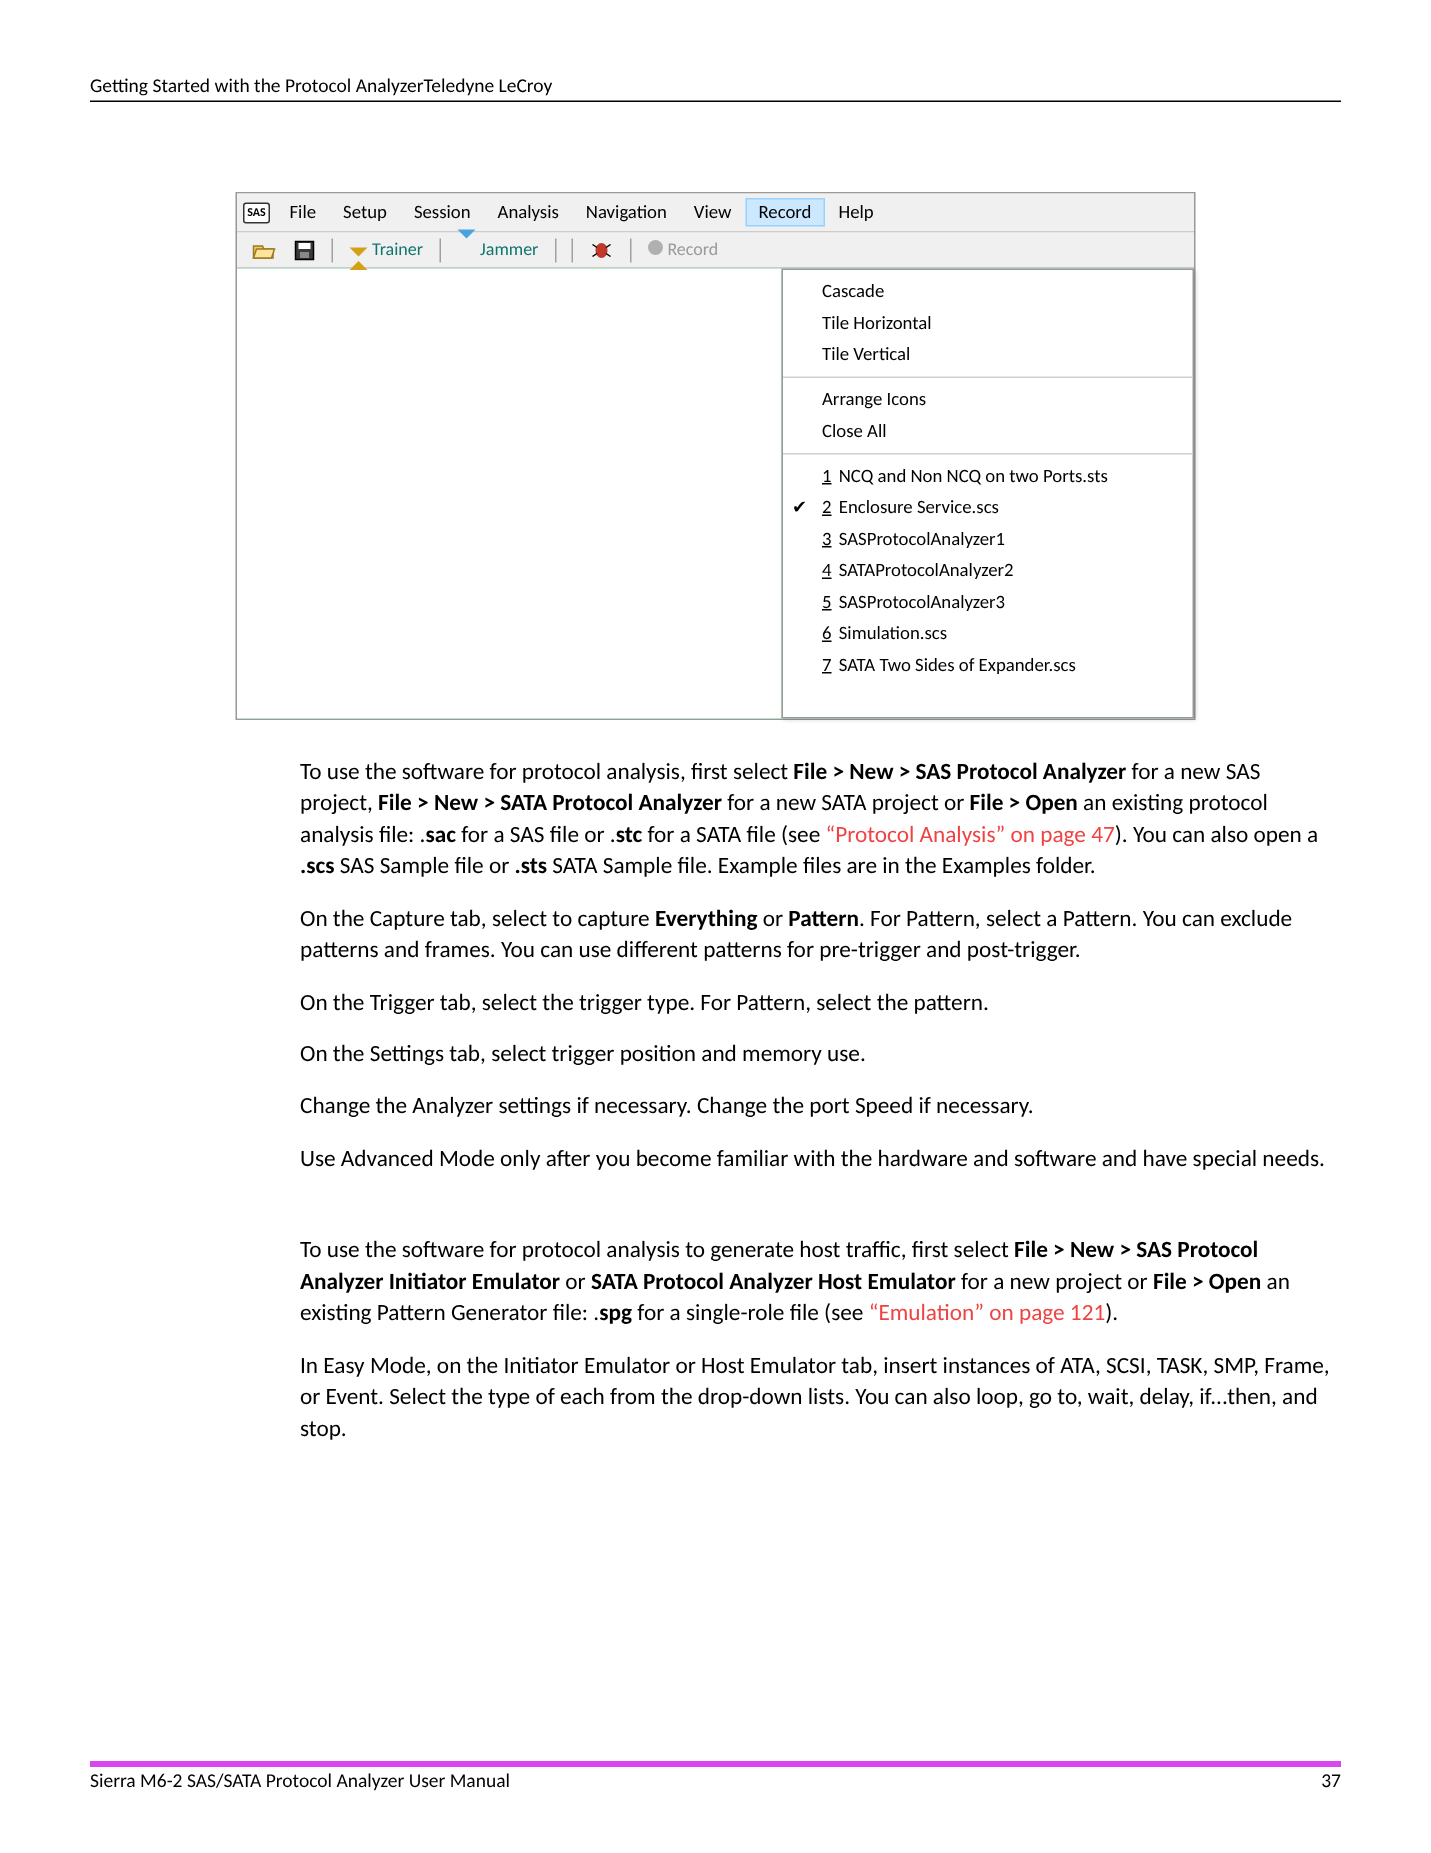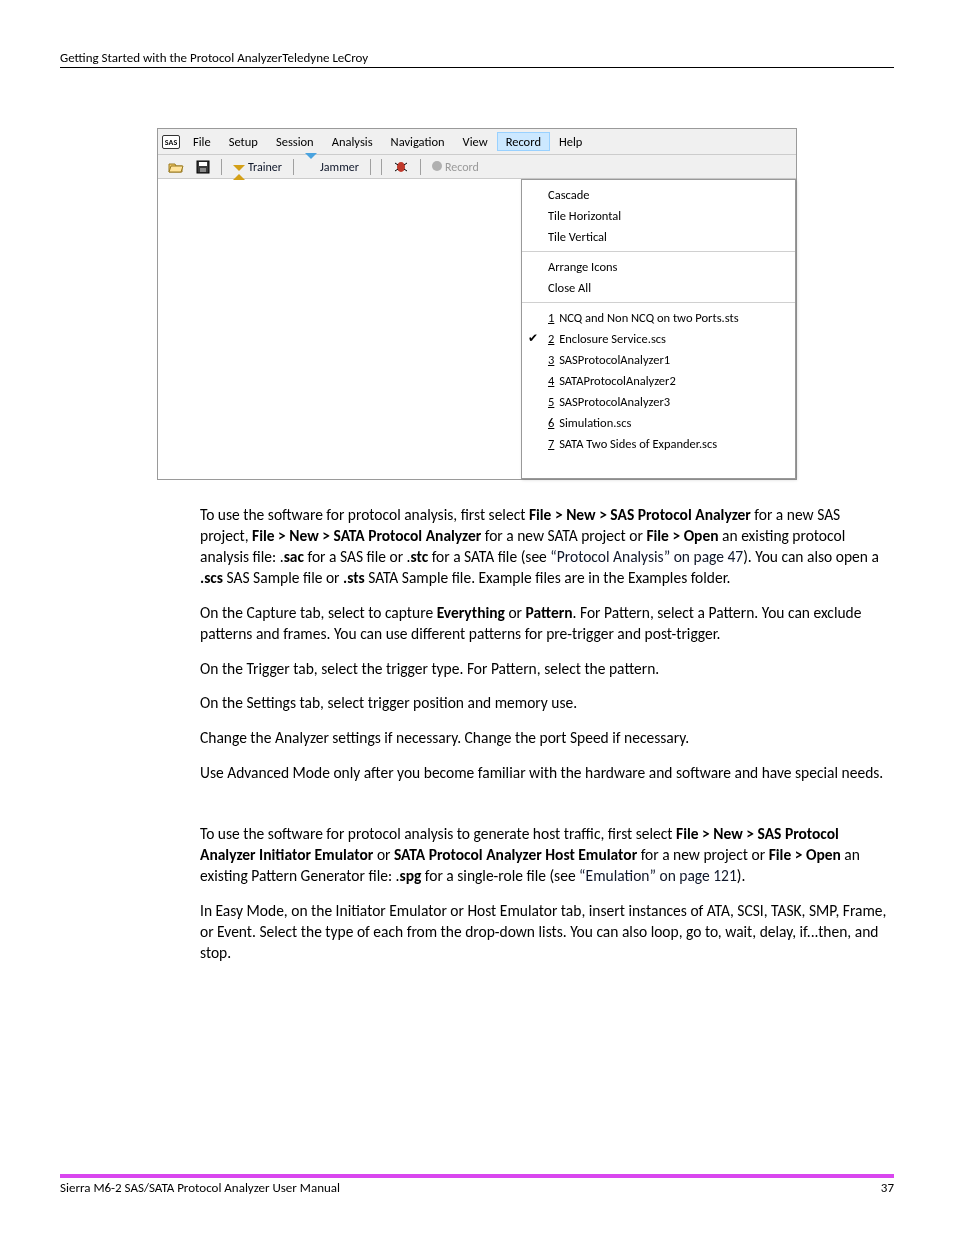--- a/index.html
+++ b/index.html
@@ -85,21 +85,21 @@
     width:0;height:0;border:6px solid transparent;border-bottom-color:#d4a017;
     position:relative; margin-top:-4px;
   }
   .diamond-up::after{content:"";position:absolute;left:-6px;top:6px;width:0;height:0;border:6px solid transparent;border-top-color:#d4a017;}
   .tri-down {
     width:0;height:0;border:6px solid transparent;border-top-color:#4aa3df;margin-top:3px;
   }
   .circle-gray {
     width:10px;height:10px;border-radius:50%;background:#b0b0b0;display:inline-block;
   }
-  .toolbar-label { color:#0f172a; font-size:12px; }
+  .toolbar-label { color:#0f766e; font-size:12px; }
   .toolbar-label.disabled { color:#9a9a9a; }
   .dropdown-panel {
     position: relative;
     background: #fff;
     border: 1px solid #999;
     width: 275px;
     margin-left: auto;
     box-shadow: 1px 1px 3px rgba(0,0,0,0.15);
   }
   .body-area {
@@ -116,21 +116,21 @@
     padding: 3px 10px 3px 26px;
     position:relative;
     white-space: nowrap;
   }
   .dd-item .check {
     position:absolute; left:6px; top:3px; font-size:12px;
   }
   .dd-item .num { text-decoration: underline; margin-right:2px; }
   .content { margin: 0 0 0 140px; width: 690px; font-size: 15.5px; line-height:1.35; }
   .content p { margin-bottom: 14px; }
-  .link { color: #0f172a; }
+  .link { color: #ef4444; }
   b { font-weight:700; }
 </style>
 </head>
 <body>
 
 <div class="header-row">
   <span>Getting Started with the Protocol Analyzer</span>
   <span>Teledyne LeCroy</span>
 </div>
 

